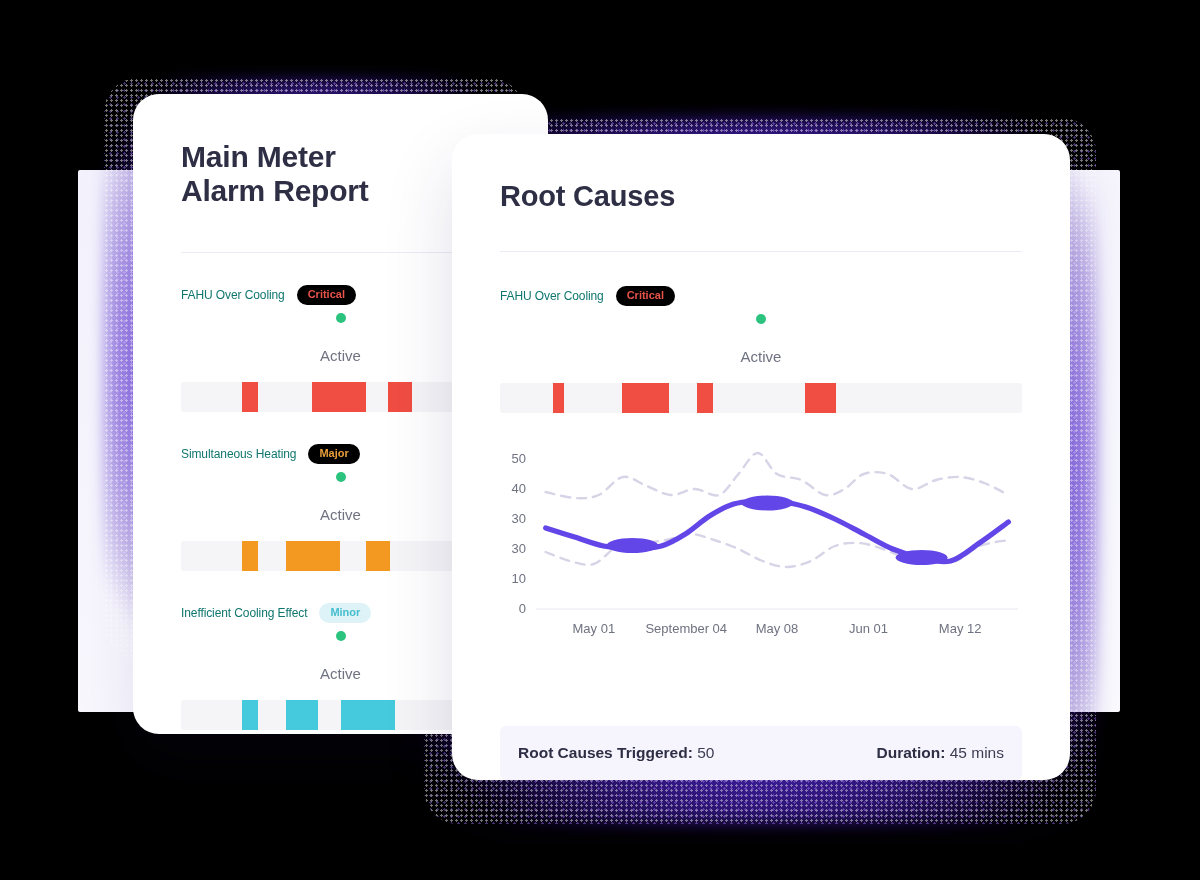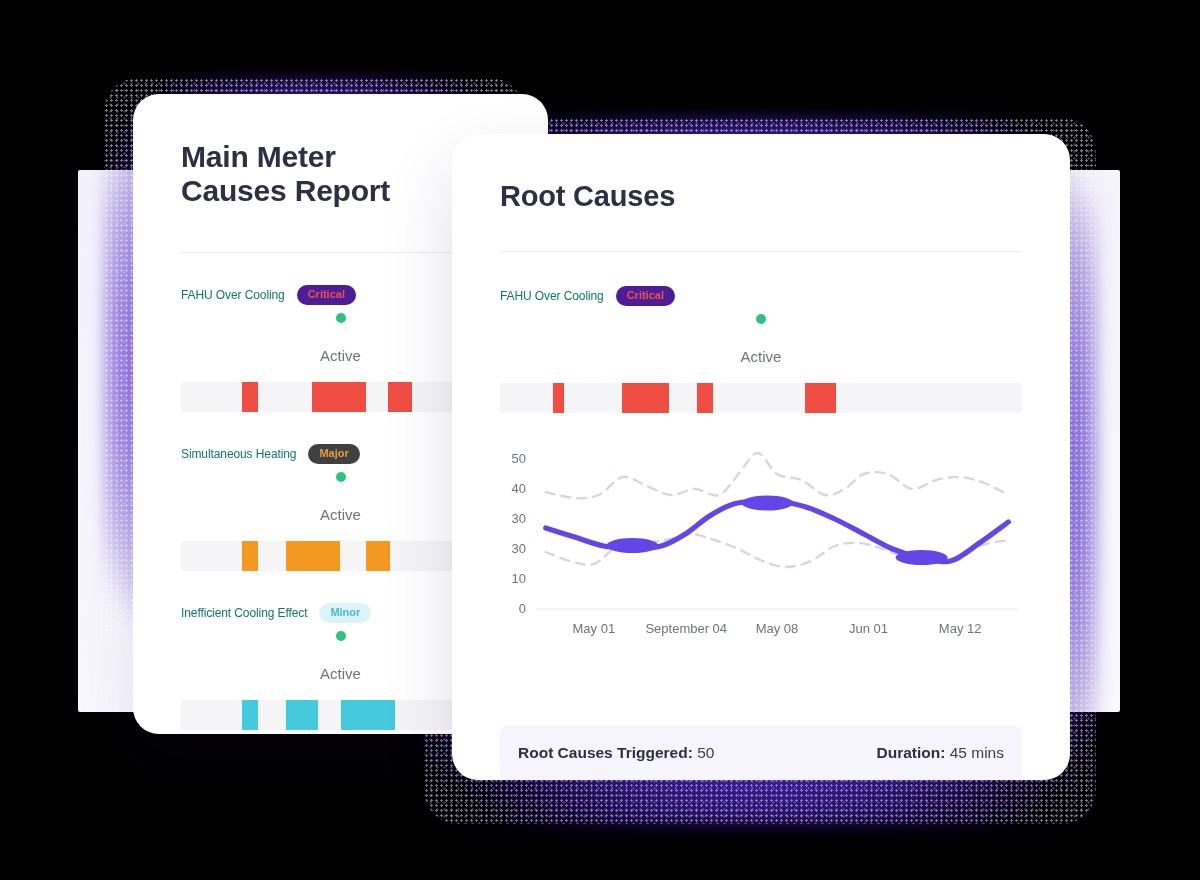--- a/index.html
+++ b/index.html
@@ -127,22 +127,22 @@
   }
   .badge {
     display: inline-block;
     font-size: 11px;
     font-weight: 600;
     padding: 4px 11px 5px 11px;
     border-radius: 999px;
     line-height: 1;
     white-space: nowrap;
   }
-  .badge-critical { background: #4c1d95; color: #e8534a; }
-  .badge-major    { background: #404040; color: #e89d3c; }
+  .badge-critical { background: #000000; color: #e8534a; }
+  .badge-major    { background: #000000; color: #e89d3c; }
   .badge-minor    { background: #ddf3f7; color: #45bdcf; }
 
   .alarm-status {
     display: flex;
     align-items: center;
     gap: 24px;
     margin-top: 8px;
     flex-direction: column;
   }
   .dot {
@@ -224,21 +224,21 @@
 
   <div class="glow glow-left"></div>
   <div class="glow glow-right"></div>
   <div class="glow-speckle" style="left:104px;top:78px;width:420px;height:580px;"></div>
   <div class="glow-speckle" style="left:424px;top:118px;width:672px;height:706px;"></div>
 
   <div class="card" id="card-left">
     <div class="card-inner">
       <h1 class="card-title">
         <span>Main Meter</span><br>
-        <span>Causes Report</span>
+        <span>Alarm Report</span>
       </h1>
       <div class="divider"></div>
 
       <div class="alarm-list" id="left-alarm-list">
           <div class="alarm-row">
             <div class="alarm-head">
               <span class="alarm-name">FAHU Over Cooling</span>
               <span class="badge badge-critical">Critical</span>
             </div>
             <div class="alarm-status">

